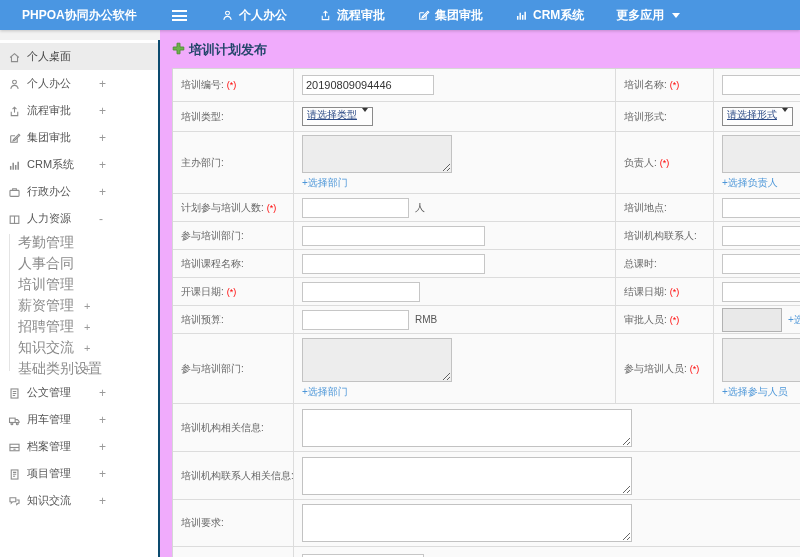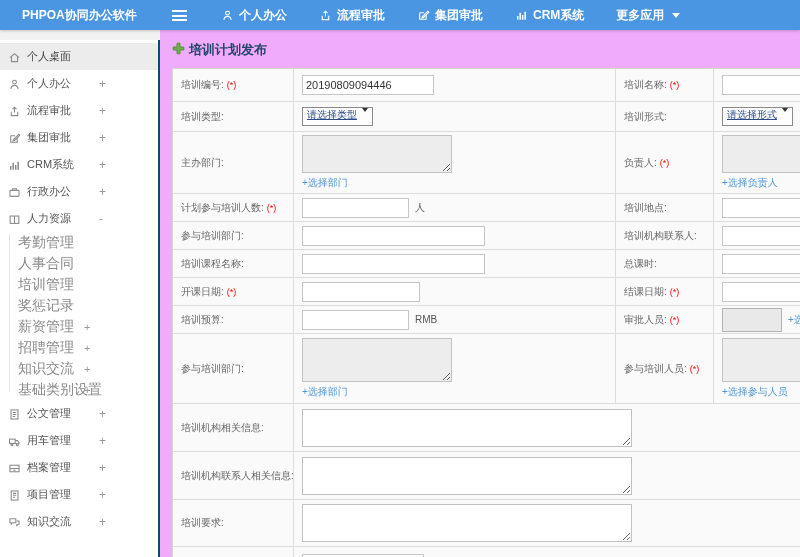--- a/index.html
+++ b/index.html
@@ -184,24 +184,20 @@
     </div>
     <div class="sub-item">
       <span class="slbl">人事合同</span>
       <span class="sexp"></span>
     </div>
     <div class="sub-item">
       <span class="slbl">培训管理</span>
       <span class="sexp"></span>
     </div>
     <div class="sub-item">
-      <span class="slbl">奖惩记录</span>
-      <span class="sexp"></span>
-    </div>
-    <div class="sub-item">
       <span class="slbl">薪资管理</span>
       <span class="sexp">+</span>
     </div>
     <div class="sub-item">
       <span class="slbl">招聘管理</span>
       <span class="sexp">+</span>
     </div>
     <div class="sub-item">
       <span class="slbl">知识交流</span>
       <span class="sexp">+</span>

